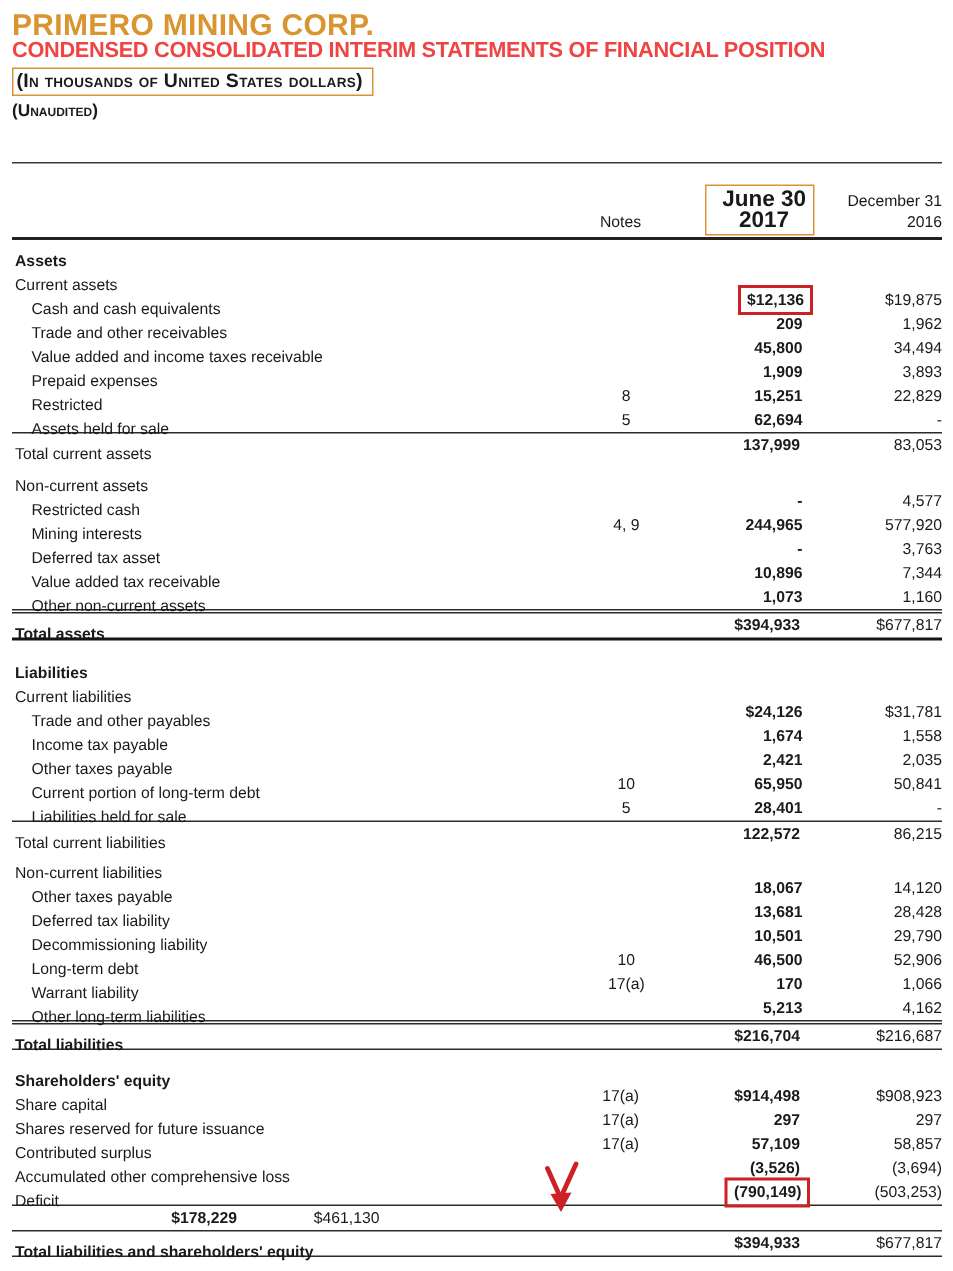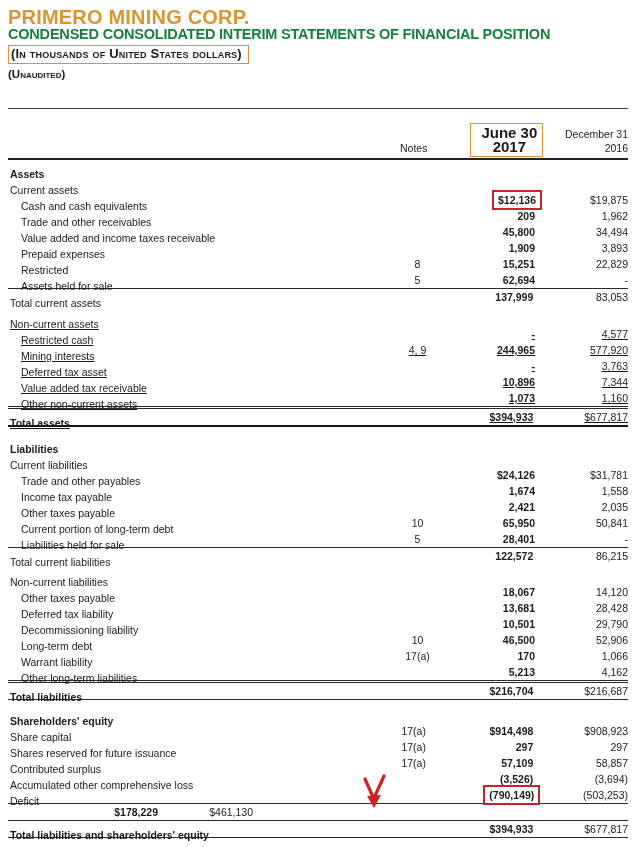--- a/index.html
+++ b/index.html
@@ -5,21 +5,21 @@
   html,body{margin:0;padding:0;background:#ffffff;}
   body{
     width:635px;height:847px;position:relative;overflow:hidden;
     font-family:"Liberation Sans",sans-serif;color:#1a1a1a;
     -webkit-font-smoothing:antialiased;
   }
   .page{padding:8px 7px 0 8px;}
 
   
   .company{font-size:20px;font-weight:bold;color:var(--accent,#D9952F);letter-spacing:.2px;line-height:18px;}
-  .doc-title{font-size:14.5px;font-weight:bold;color:#15803d;line-height:17px;letter-spacing:-.2px;}
+  .doc-title{font-size:14.5px;font-weight:bold;color:#ef4444;line-height:17px;letter-spacing:-.2px;}
   .subtitle-box{
     display:inline-block;margin-top:2px;padding:0 6px 1px 2px;
     border:1px solid #d9913c;
     font-variant:small-caps;font-size:13px;font-weight:bold;letter-spacing:.2px;line-height:16px;
   }
   .unaudited{margin-top:3px;font-variant:small-caps;font-size:11.5px;font-weight:bold;line-height:14px;}
 
   
   .fin-table{margin-top:27px;}
   .thead{
@@ -43,21 +43,21 @@
     text-align:center;font-size:15px;font-weight:bold;line-height:14px;
   }
 
   
   .ra-single{border-top:1px solid #2a2a2a;}
   .ra-double{border-top:3px double #2a2a2a;}
   .rb-single{border-bottom:1.5px solid #2a2a2a;}
   .rb-thick{border-bottom:2px solid #151515;}
 
   
-  .section-noncurrent-assets{margin-top:5px;text-decoration:underline;}
+  .section-noncurrent-assets{margin-top:5px;}
   .section-current-liabilities{margin-top:8px;}
   .section-noncurrent-liabilities{margin-top:4px;}
   .section-equity{margin-top:7px;}
 
   
   .redbox{
     display:inline-block;border:2.5px solid var(--red,#CC2127);
     padding:0 4px 0 4px;margin:-3px -7px -4px 0;
   }
   .arrow-wrap{position:absolute;left:-84px;top:-13px;width:30px;height:36px;pointer-events:none;}

